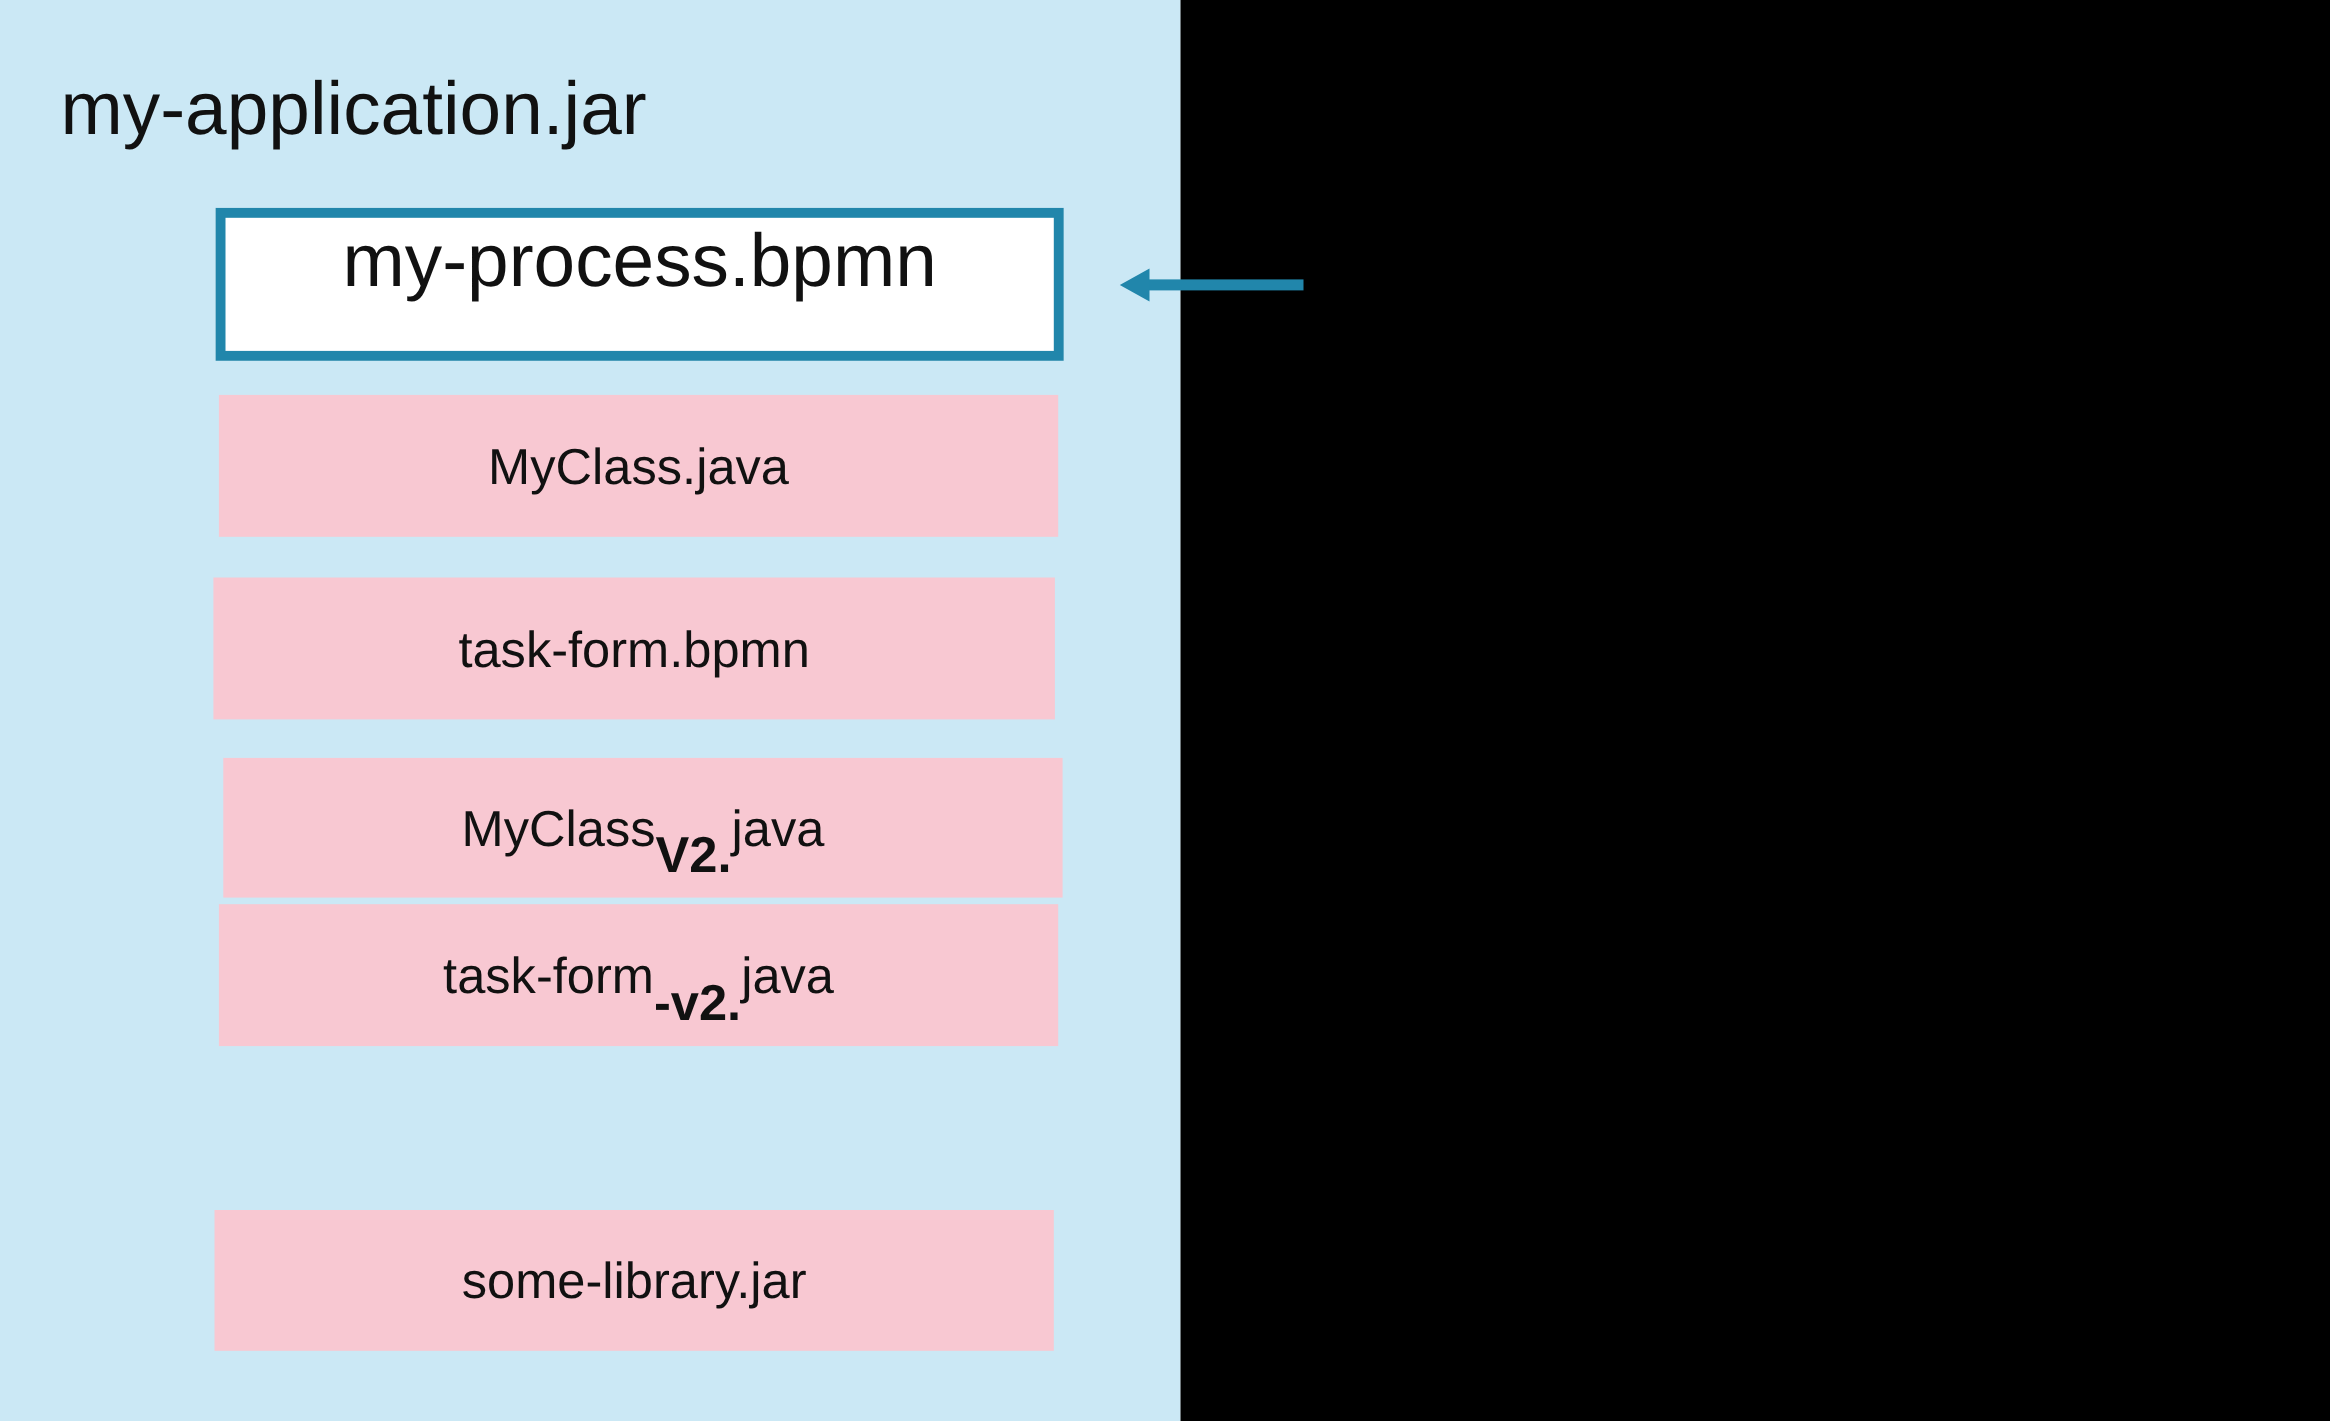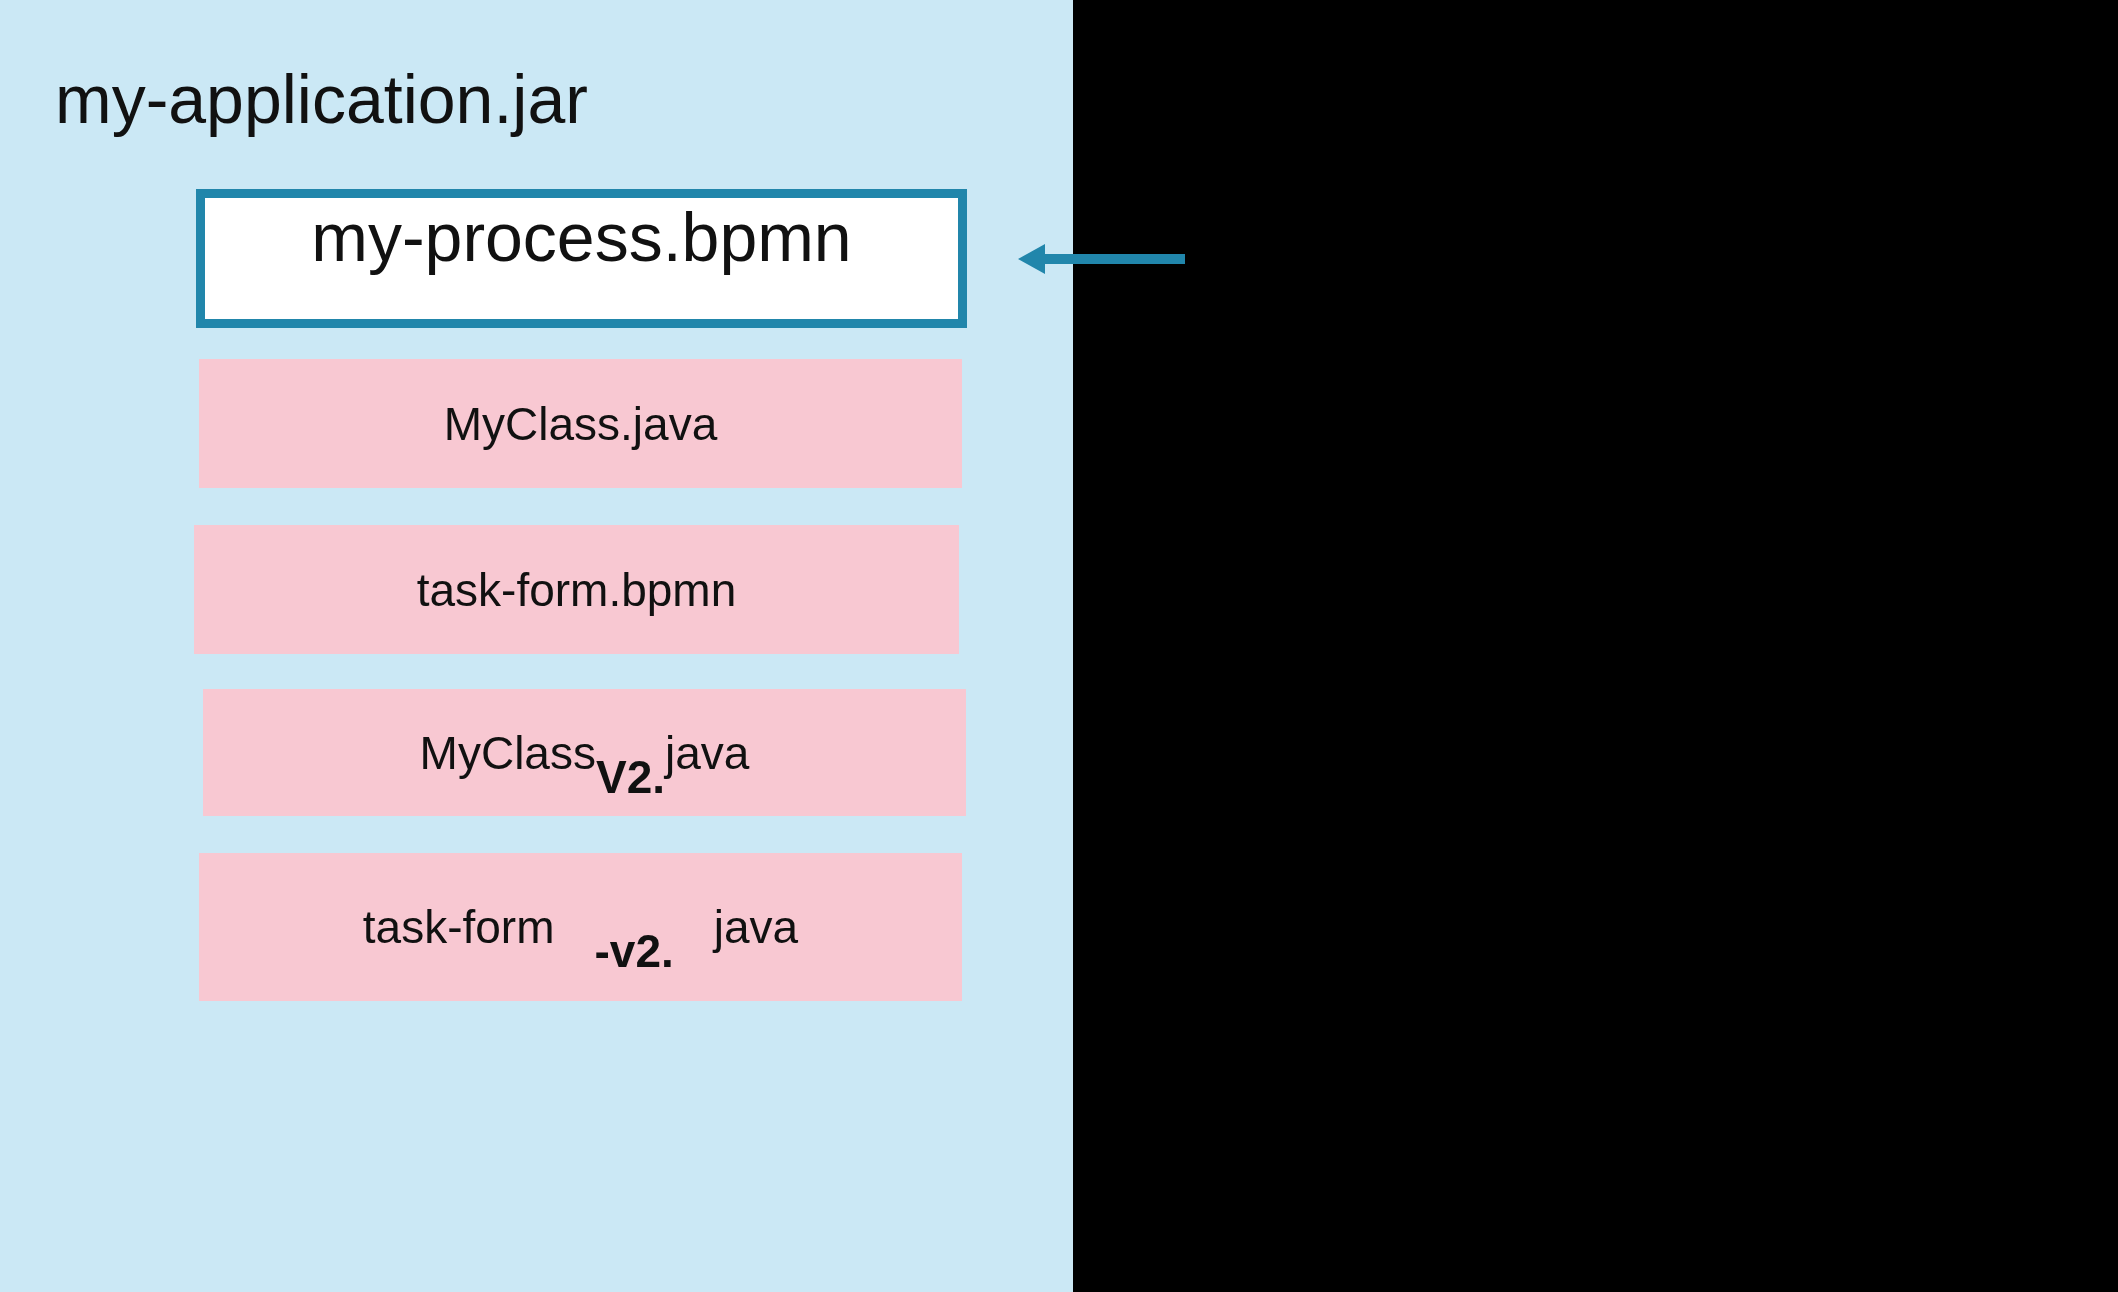--- a/index.html
+++ b/index.html
@@ -61,21 +61,21 @@
     display: flex;
     align-items: center;
     justify-content: center;
     font-size: 46px;
     color: var(--text, #111111);
     white-space: nowrap;
   }
   .file-box:nth-child(1) { left: 199px; top: 359px; height: 129px; }
   .file-box:nth-child(2) { left: 194px; top: 525px; width: 765px; height: 129px; }
   .file-box:nth-child(3) { left: 203px; top: 689px; height: 127px; }
-  .file-box:nth-child(4) { left: 199px; top: 853px; height: 148px; gap: 40px; }
+  .file-box:nth-child(4) { left: 199px; top: 822px; height: 129px; }
   .file-box:nth-child(5) { left: 195px; top: 1100px; height: 128px; }
   .file-box .bold { font-weight: 700; margin-top: 48px; }
   .arrow-head {
     position: absolute;
     left: 1018px; top: 244px;
     width: 0; height: 0;
     border-top: 15px solid transparent;
     border-bottom: 15px solid transparent;
     border-right: 27px solid var(--accent, #2186ab);
   }
@@ -106,17 +106,20 @@
         <div class="file-box">
           <span>MyClass</span>
           <span class="bold">V2.</span>
           <span>java</span>
         </div>
         <div class="file-box">
           <span>task-form</span>
           <span class="bold">-v2.</span>
           <span>java</span>
         </div>
+        <div class="file-box">
+          <span>some-library.jar</span>
+        </div>
       </div>
   </div>
   <div class="arrow-shaft"></div>
   <div class="arrow-head"></div>
 </div>
 
 </body></html>

